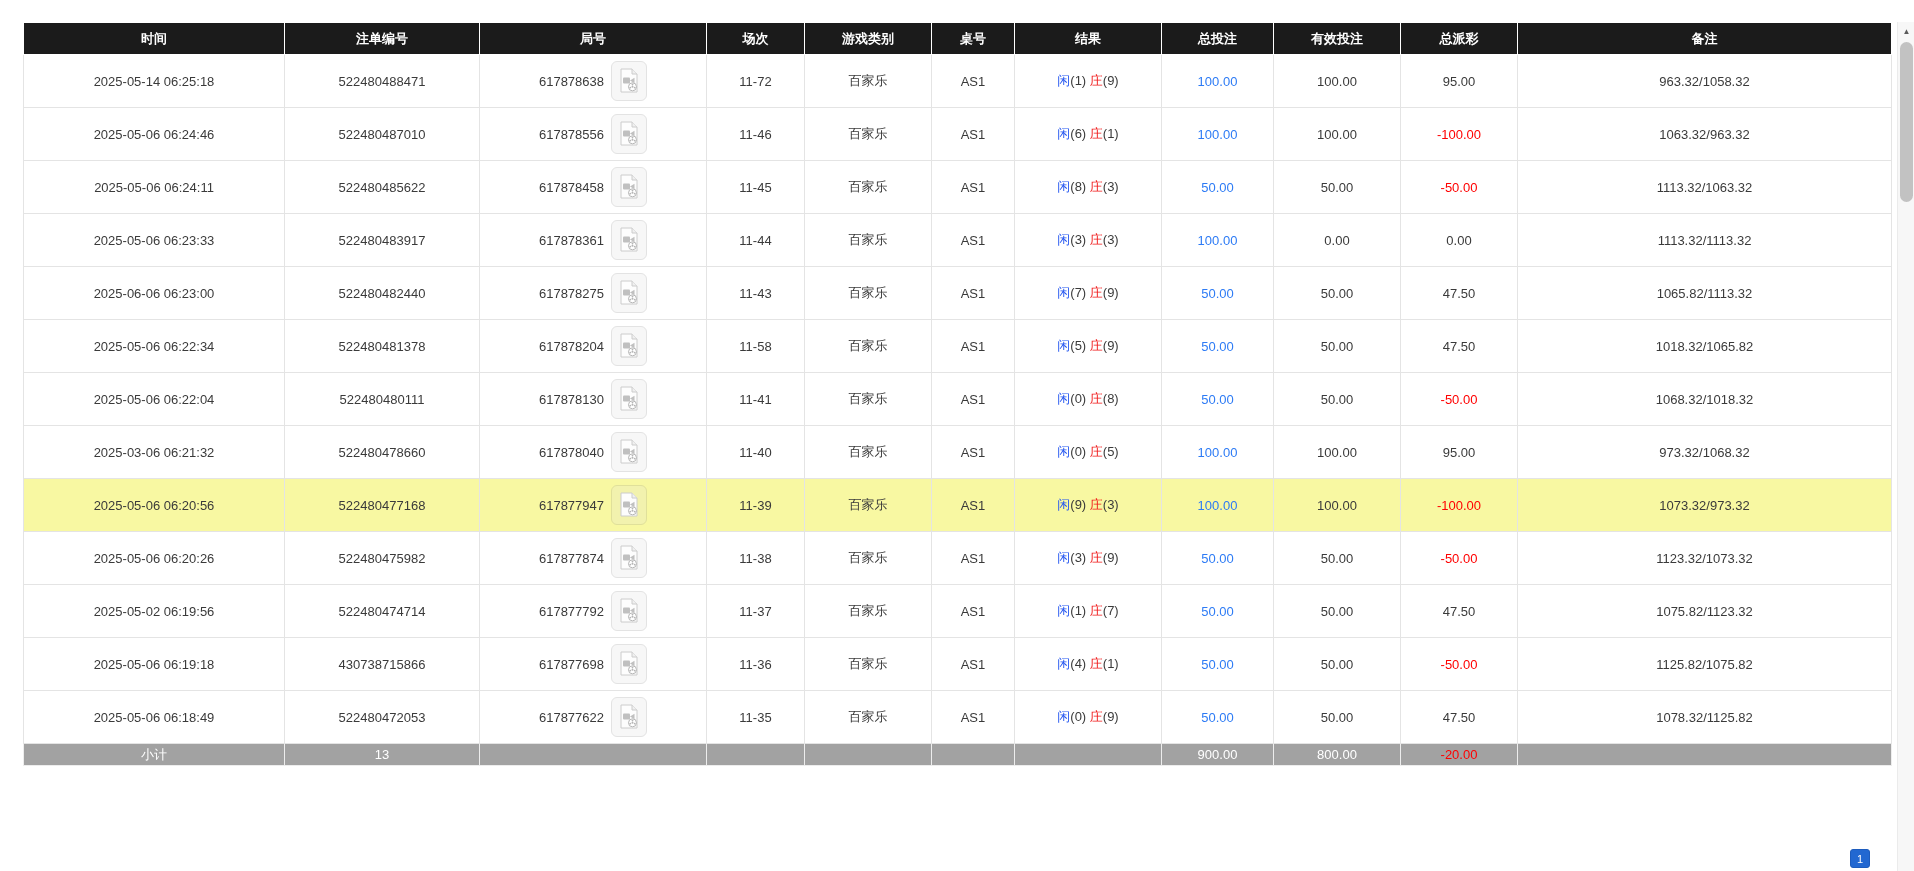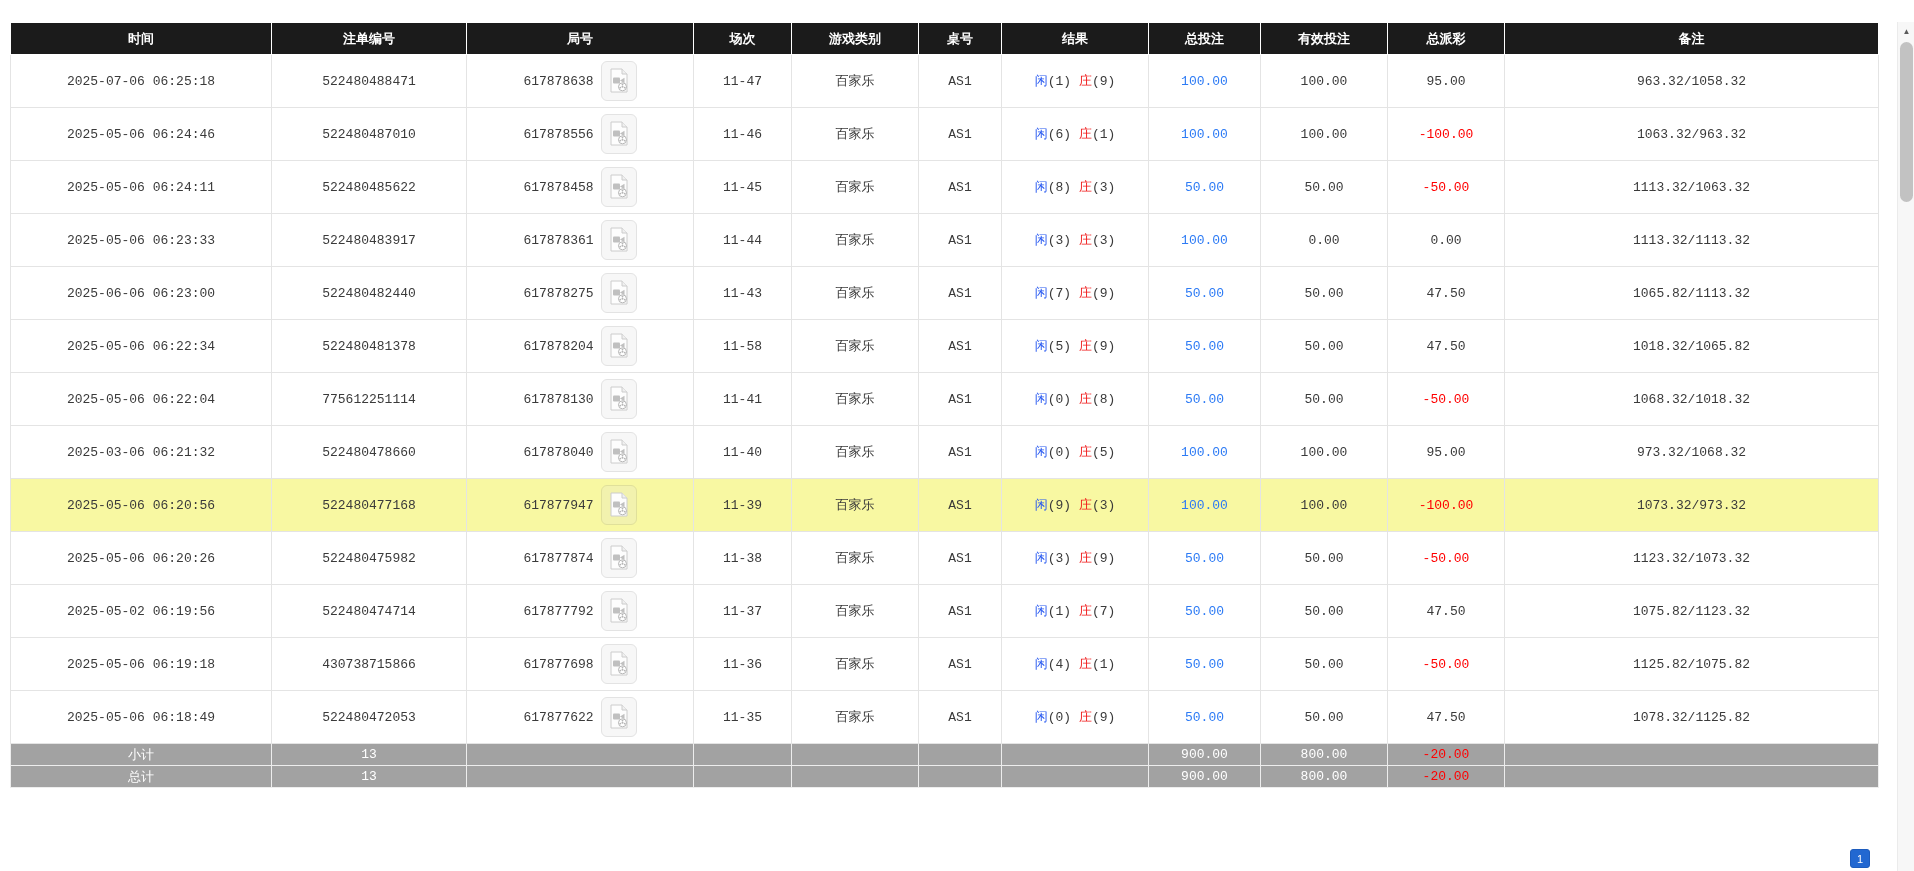--- a/index.html
+++ b/index.html
@@ -4,23 +4,23 @@
 <style>
   * { box-sizing: border-box; margin: 0; padding: 0; }
   html, body { background: #ffffff; }
   body {
     font-family: "Liberation Sans", "DejaVu Sans", sans-serif;
     width: 1914px; height: 871px; overflow: hidden; position: relative;
   }
   .stage { position: absolute; inset: 0; }
 
   table.records {
-    position: absolute; left: 10px; top: 22px;
+    position: absolute; left: 23px; top: 22px;
     width: 1868px; border-collapse: collapse; table-layout: fixed;
-    font-size: 13px; color: #3a3a3a; font-family: Liberation Mono, monospace;
+    font-size: 13px; color: #3a3a3a;
   }
   thead th {
     background: #1b1b1b; color: #ffffff; font-weight: bold;
     height: 32px; border: 1px solid #ffffff; text-align: center;
     font-size: 13px;
   }
   tbody td {
     background: #ffffff; height: 53px; text-align: center;
     border: 1px solid #e4e4e4; vertical-align: middle;
   }
@@ -90,39 +90,39 @@
         <th>桌号</th>
         <th>结果</th>
         <th>总投注</th>
         <th>有效投注</th>
         <th>总派彩</th>
         <th>备注</th>
       </tr>
     </thead>
     <tbody>
         <tr>
-          <td>2025-07-06 06:25:18</td>
+          <td>2025-05-14 06:25:18</td>
           <td>522480488471</td>
           <td><span class="round-wrap">
               <span>617878638</span>
               <button class="video-btn">
                 <svg width="22" height="26" viewBox="0 0 22 26">
                   <path d="M3 1 h11 l5 5 v18 h-16 z" fill="#fdfdfd" stroke="#cccccc"></path>
                   <path d="M14 1 v5 h5" fill="#f0f0f0" stroke="#cccccc"></path>
                   <rect x="5" y="9.5" width="7" height="6" rx="1" fill="#c0c0c0"></rect>
                   <path d="M12 12.5 l4.5 -2.8 v5.6 z" fill="#c0c0c0"></path>
                   <circle cx="14.5" cy="18.8" r="4" fill="#ffffff" stroke="#b5b5b5"></circle>
                   <circle cx="14.5" cy="18.8" r="1" fill="#b5b5b5"></circle>
                   <circle cx="14.5" cy="16.5" r="0.9" fill="#b5b5b5"></circle>
                   <circle cx="16.7" cy="19.6" r="0.9" fill="#b5b5b5"></circle>
                   <circle cx="12.3" cy="19.6" r="0.9" fill="#b5b5b5"></circle>
                 </svg>
               </button>
             </span></td>
-          <td>11-47</td>
+          <td>11-72</td>
           <td>百家乐</td>
           <td>AS1</td>
           <td><span class="player">闲</span><span>(1)</span> <span class="banker">庄</span><span>(9)</span></td>
           <td class="bet-link">100.00</td>
           <td>100.00</td>
           <td class="">95.00</td>
           <td>963.32/1058.32</td>
         </tr>
         <tr>
           <td>2025-05-06 06:24:46</td>
@@ -259,21 +259,21 @@
           <td>百家乐</td>
           <td>AS1</td>
           <td><span class="player">闲</span><span>(5)</span> <span class="banker">庄</span><span>(9)</span></td>
           <td class="bet-link">50.00</td>
           <td>50.00</td>
           <td class="">47.50</td>
           <td>1018.32/1065.82</td>
         </tr>
         <tr>
           <td>2025-05-06 06:22:04</td>
-          <td>775612251114</td>
+          <td>522480480111</td>
           <td><span class="round-wrap">
               <span>617878130</span>
               <button class="video-btn">
                 <svg width="22" height="26" viewBox="0 0 22 26">
                   <path d="M3 1 h11 l5 5 v18 h-16 z" fill="#fdfdfd" stroke="#cccccc"></path>
                   <path d="M14 1 v5 h5" fill="#f0f0f0" stroke="#cccccc"></path>
                   <rect x="5" y="9.5" width="7" height="6" rx="1" fill="#c0c0c0"></rect>
                   <path d="M12 12.5 l4.5 -2.8 v5.6 z" fill="#c0c0c0"></path>
                   <circle cx="14.5" cy="18.8" r="4" fill="#ffffff" stroke="#b5b5b5"></circle>
                   <circle cx="14.5" cy="18.8" r="1" fill="#b5b5b5"></circle>
@@ -468,33 +468,20 @@
           <td></td>
           <td></td>
           <td></td>
           <td></td>
           <td></td>
           <td>900.00</td>
           <td>800.00</td>
           <td class="neg">-20.00</td>
           <td></td>
         </tr>
-        <tr>
-          <td>总计</td>
-          <td>13</td>
-          <td></td>
-          <td></td>
-          <td></td>
-          <td></td>
-          <td></td>
-          <td>900.00</td>
-          <td>800.00</td>
-          <td class="neg">-20.00</td>
-          <td></td>
-        </tr>
       </tfoot>
   </table>
 
   <div class="scrollbar">
     <button class="scroll-up">▲</button>
     <div class="scroll-thumb"></div>
   </div>
 
   <button class="page-btn">1</button>
 

